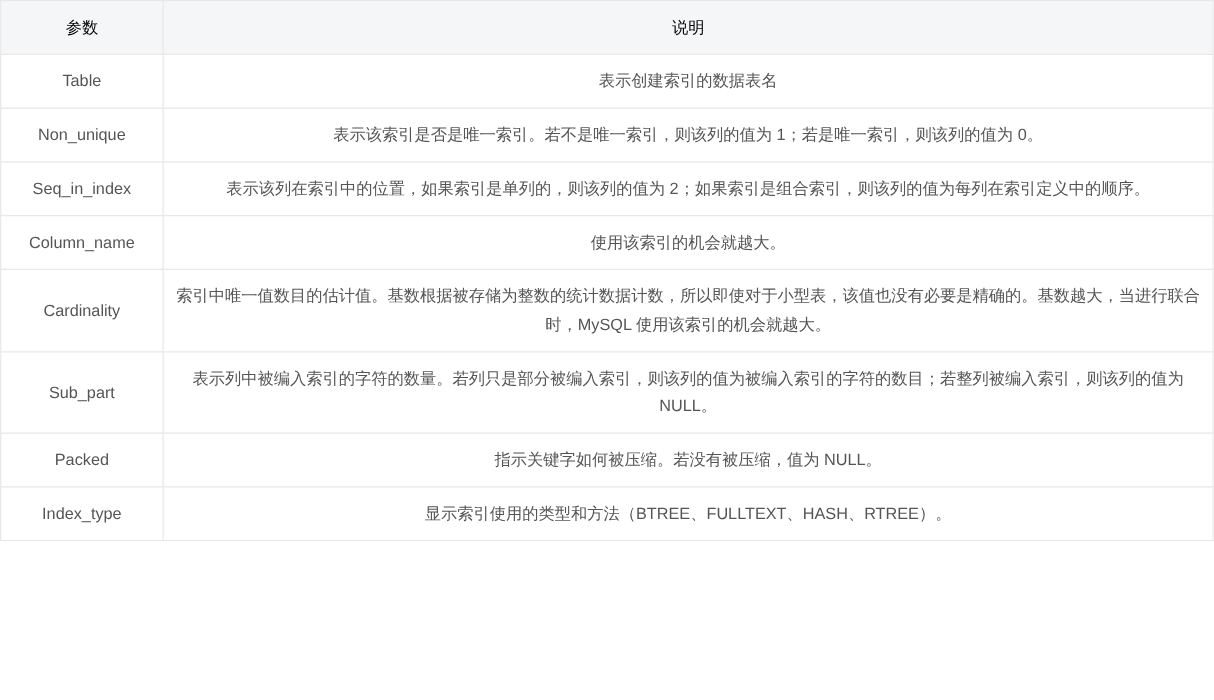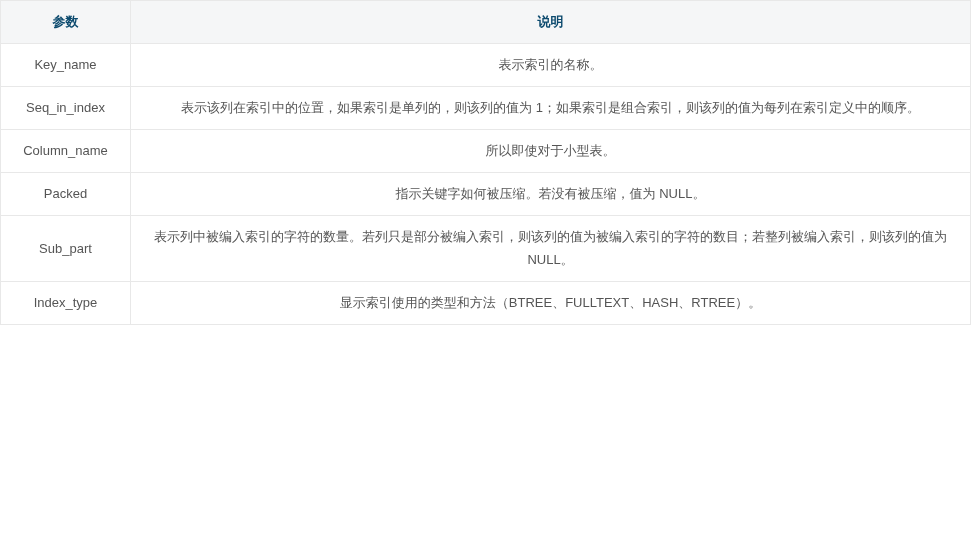--- a/index.html
+++ b/index.html
@@ -21,22 +21,22 @@
   th, td {
     border: 1px solid #e8e8e8;
     text-align: center;
     vertical-align: middle;
     padding: 10px 8px;
     line-height: 1.7;
     word-break: break-word;
   }
   th {
     background: #f5f6f7;
-    font-weight: 700;
-    color: #0c4a6e;
+    font-weight: 400;
+    color: #000000;
   }
   col.param { width: 130px; }
   col.desc  { width: auto; }
 </style>
 </head>
 <body>
 
 <div class="wrap">
   <table>
     <colgroup>
@@ -44,38 +44,46 @@
       <col class="desc">
     </colgroup>
     <thead>
       <tr>
         <th>参数</th>
         <th>说明</th>
       </tr>
     </thead>
     <tbody>
       <tr>
-          <td>Key_name</td>
-          <td>表示索引的名称。</td>
+          <td>Table</td>
+          <td>表示创建索引的数据表名</td>
+        </tr>
+      <tr>
+          <td>Non_unique</td>
+          <td>表示该索引是否是唯一索引。若不是唯一索引，则该列的值为 1；若是唯一索引，则该列的值为 0。</td>
         </tr>
       <tr>
           <td>Seq_in_index</td>
-          <td>表示该列在索引中的位置，如果索引是单列的，则该列的值为 1；如果索引是组合索引，则该列的值为每列在索引定义中的顺序。</td>
+          <td>表示该列在索引中的位置，如果索引是单列的，则该列的值为 2；如果索引是组合索引，则该列的值为每列在索引定义中的顺序。</td>
         </tr>
       <tr>
           <td>Column_name</td>
-          <td>所以即使对于小型表。</td>
+          <td>使用该索引的机会就越大。</td>
+        </tr>
+      <tr>
+          <td>Cardinality</td>
+          <td>索引中唯一值数目的估计值。基数根据被存储为整数的统计数据计数，所以即使对于小型表，该值也没有必要是精确的。基数越大，当进行联合时，MySQL 使用该索引的机会就越大。</td>
+        </tr>
+      <tr>
+          <td>Sub_part</td>
+          <td>表示列中被编入索引的字符的数量。若列只是部分被编入索引，则该列的值为被编入索引的字符的数目；若整列被编入索引，则该列的值为 NULL。</td>
         </tr>
       <tr>
           <td>Packed</td>
           <td>指示关键字如何被压缩。若没有被压缩，值为 NULL。</td>
-        </tr>
-      <tr>
-          <td>Sub_part</td>
-          <td>表示列中被编入索引的字符的数量。若列只是部分被编入索引，则该列的值为被编入索引的字符的数目；若整列被编入索引，则该列的值为 NULL。</td>
         </tr>
       <tr>
           <td>Index_type</td>
           <td>显示索引使用的类型和方法（BTREE、FULLTEXT、HASH、RTREE）。</td>
         </tr>
 
     </tbody>
   </table>
 </div>
 

